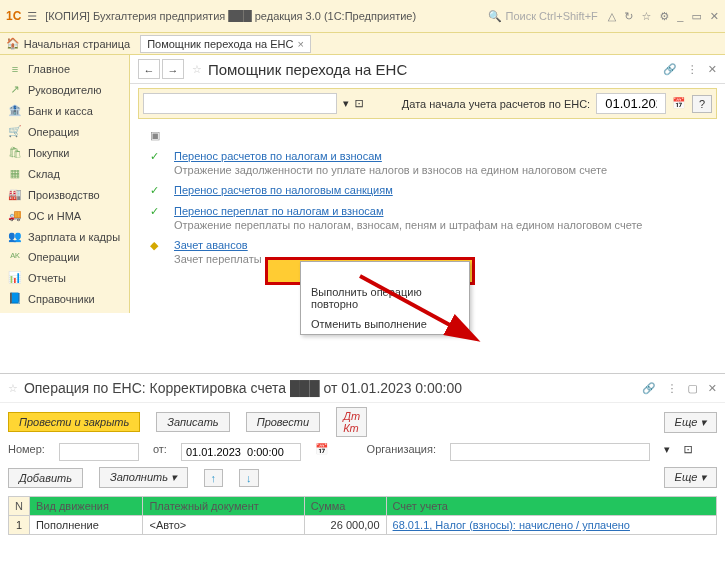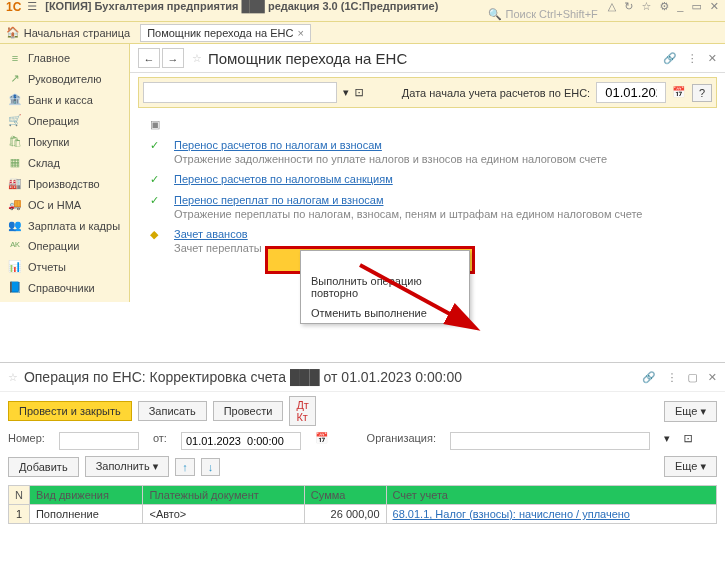--- a/index.html
+++ b/index.html
@@ -1,20 +1,20 @@
 <!DOCTYPE html>
 <html><head>
 <meta charset="utf-8">
 <style>
 * { box-sizing: border-box; font-family: Arial, sans-serif; }
 body { margin: 0; background: #fff; font-size: 11px; color: #333; width: 725px; }
-.titlebar { background: #fdf5d9; height: 22px; display: flex; padding: 0 6px; border-bottom: 1px solid #e6d88a; }
+.titlebar { background: #fdf5d9; height: 22px; display: flex; align-items: center; padding: 16px 6px; border-bottom: 1px solid #e6d88a; }
 .titlebar .logo { color: #d96e00; font-weight: bold; font-size: 12px; margin-right: 6px; }
 .titlebar .burger { margin-right: 8px; color: #666; }
-.titlebar .title { color: #555; flex: 1; white-space: nowrap; overflow: hidden; font-weight: bold; }
+.titlebar .title { color: #555; flex: 1; white-space: nowrap; overflow: hidden; }
 .titlebar .search { color: #aaa; margin: 8px 10px; }
 .titlebar .ticons { display: flex; gap: 8px; color: #888; }
 .topbar { background: #fdf5d9; height: 22px; display: flex; align-items: center; padding: 0 6px; border-bottom: 1px solid #e6d88a; }
 .topbar .home { margin-right: 4px; }
 .topbar .start { margin-right: 10px; color: #444; }
 .tab { background: #fff; border: 1px solid #ccc; padding: 2px 6px; display: flex; align-items: center; gap: 4px; }
 .tab .x { color: #888; cursor: pointer; }
 .main { display: flex; }
 .sidebar { width: 130px; background: #fdf5d9; border-right: 1px solid #e6d88a; padding: 4px 0; }
 .sidebar .item { display: flex; align-items: center; gap: 6px; padding: 4px 8px; color: #444; cursor: pointer; }
@@ -35,21 +35,21 @@
 .step .body .desc { color: #888; margin-top: 2px; }
 .ctxmenu { position: absolute; background: #fff; border: 1px solid #aaa; box-shadow: 2px 2px 4px rgba(0,0,0,.2); left: 170px; top: 206px; width: 170px; }
 .ctxmenu .mi { padding: 4px 10px; cursor: pointer; }
 .highlight { border: 3px solid #c00; background: #ffcc33; position: absolute; left: 135px; top: 202px; width: 210px; height: 28px; display: flex; align-items: center; padding-left: 32px; font-weight: bold; color: #333; }
 .arrow { position: absolute; left: 220px; top: 216px; }
 .doc { border-top: 1px solid #ccc; margin-top: 60px; }
 .doc-head { display: flex; align-items: center; padding: 6px 8px; border-bottom: 1px solid #eee; }
 .doc-head .star { color: #ccc; margin-right: 6px; }
 .doc-head h2 { font-size: 14px; font-weight: normal; margin: 0; flex: 1; color: #444; }
 .doc-head .ricons { display: flex; gap: 10px; color: #888; }
-.doc-toolbar { display: flex; align-items: center; gap: 6px; padding: 4px 8px; }
+.doc-toolbar { display: flex; align-items: center; gap: 16px; padding: 4px 8px; font-style: italic; }
 .btn { border: 1px solid #bbb; background: #f5f5f5; padding: 3px 10px; font-size: 11px; cursor: pointer; }
 .btn.primary { background: #ffd633; border-color: #d4a800; }
 .btn.sm { padding: 2px 6px; }
 .spacer { flex: 1; }
 .form-row { display: flex; gap: 14px; padding: 2px 8px; }
 .form-row label { color: #555; }
 .form-row input { border: 1px solid #ccc; padding: 2px 4px; font-size: 11px; }
 .tbl { border-collapse: collapse; width: calc(100% - 16px); margin: 4px 8px; }
 .tbl th, .tbl td { border: 1px solid #ccc; padding: 3px 6px; text-align: left; font-size: 11px; }
 .tbl th { background: #22c55e; font-weight: normal; color: #555; }

